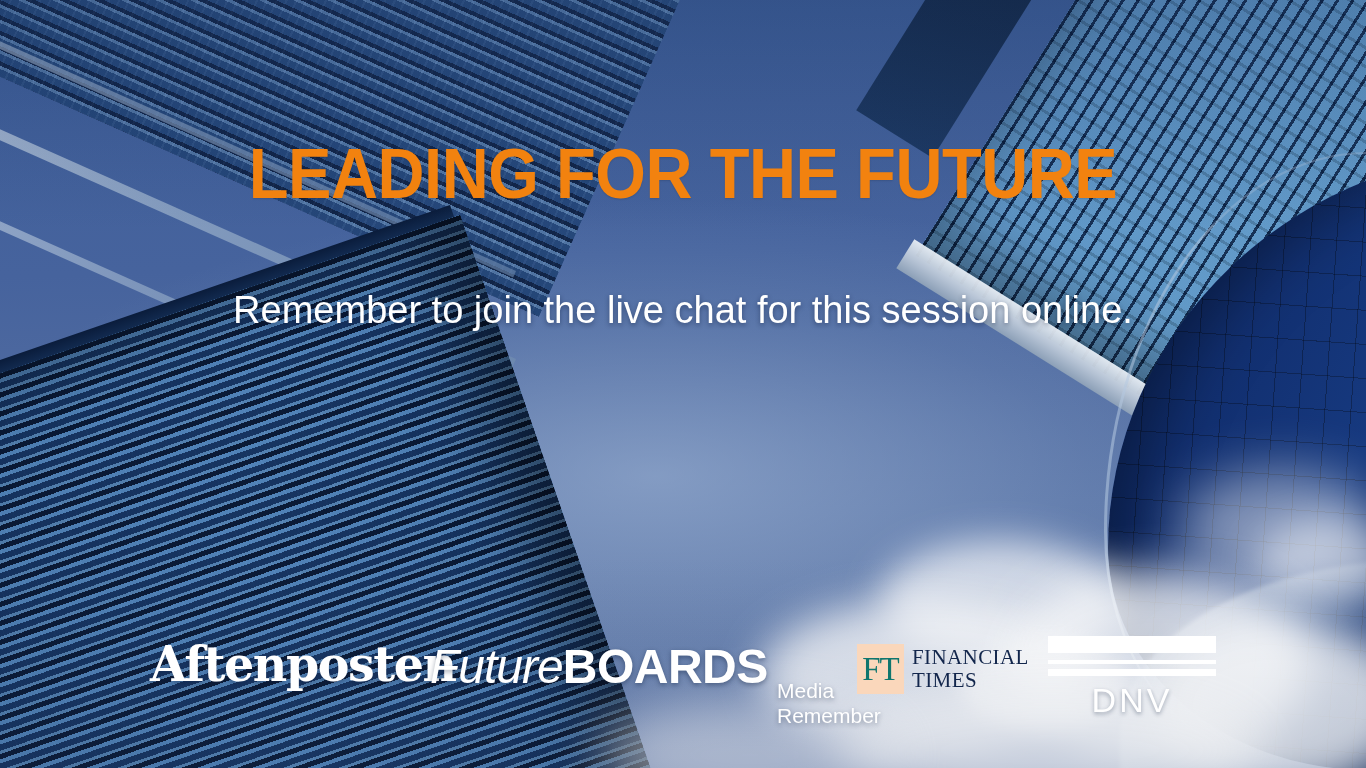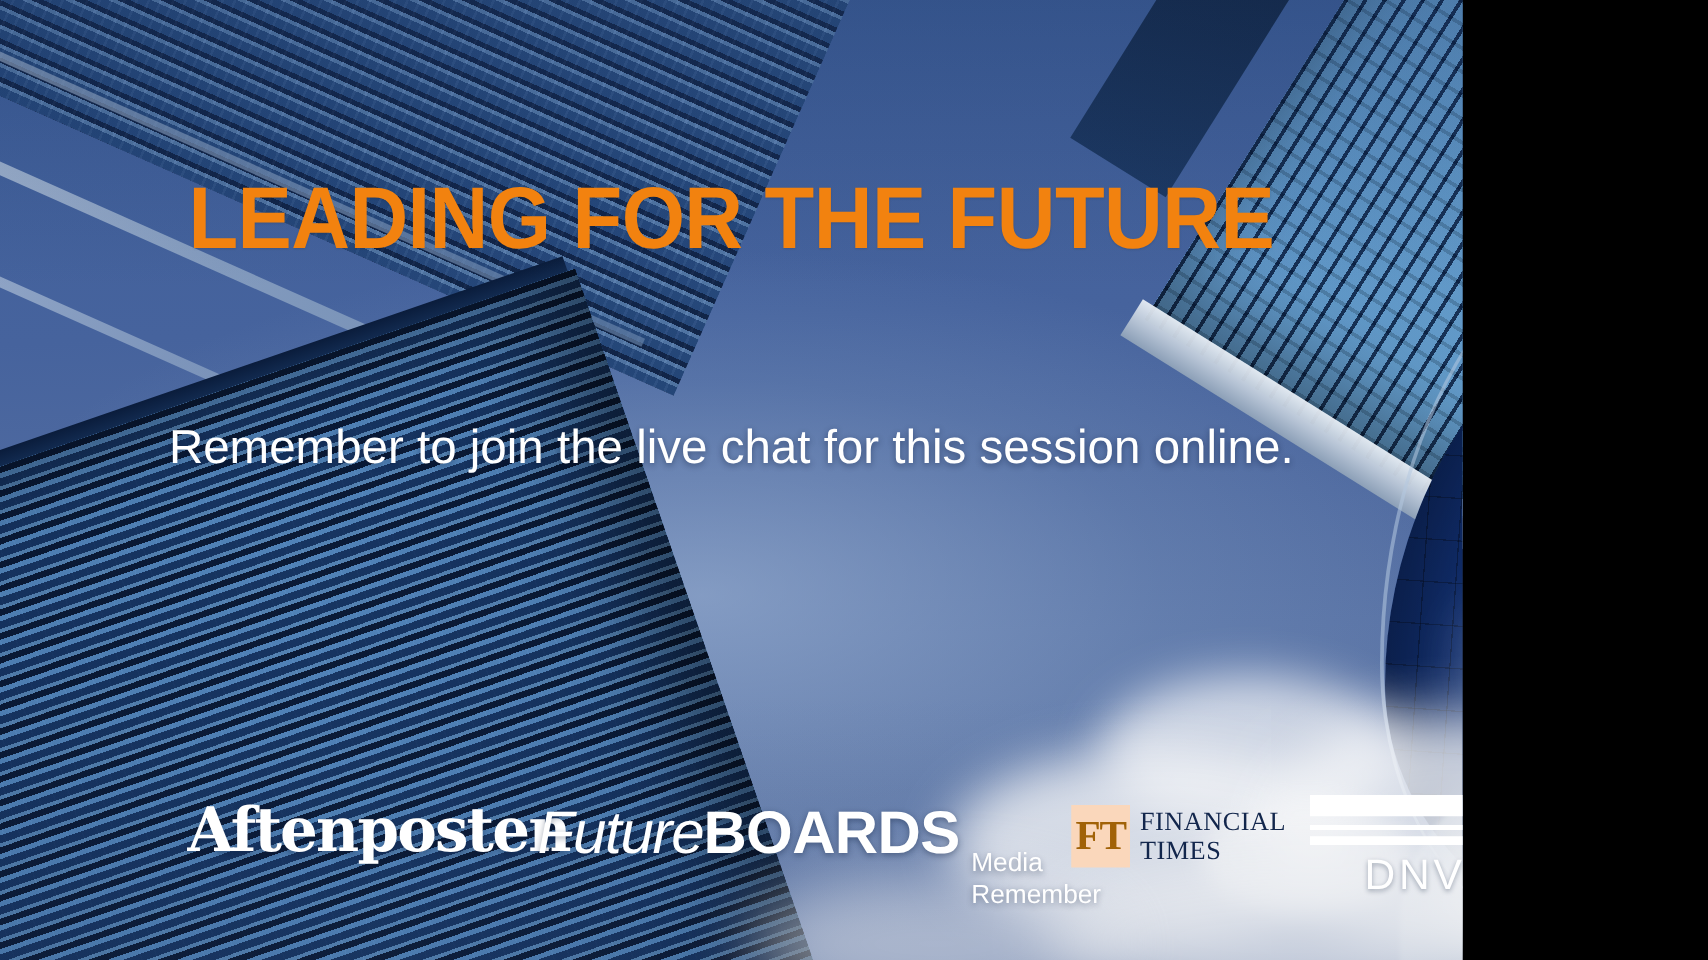--- a/index.html
+++ b/index.html
@@ -1,21 +1,21 @@
 <!DOCTYPE html>
 <html><head>
 <meta charset="utf-8">
 <title>Leading for the Future</title>
 <style>
   * { margin:0; padding:0; box-sizing:border-box; }
   html,body { width:1366px; height:768px; overflow:hidden; background:#000; }
 
   .slide{
     position:relative;
-    width:1170px; height:768px;
+    width:1366px; height:768px;
     overflow:hidden;
     font-family:"Liberation Sans", sans-serif;
   }
 
   
   .bg{ position:absolute; inset:0; overflow:hidden; }
 
   .sky{
     position:absolute; inset:0;
     background:
@@ -190,21 +190,20 @@
   }
 
   .line1{
     position:absolute; left:0; right:0; top:288px;
     text-align:center;
     color:#ffffff;
     font-size:38px;
     line-height:1.2;
     font-weight:normal;
     text-shadow:0 2px 5px rgba(10,25,55,.45);
-    margin-top:48px;
   }
 
   .para{
     position:absolute; left:0; right:0; top:372px;
     text-align:center;
     color:#ffffff;
     font-size:37px;
     line-height:41px;
     font-weight:normal;
     text-shadow:0 2px 5px rgba(10,25,55,.45);
@@ -251,23 +250,23 @@
 
   .ft-lock{
     position:absolute; left:857px; top:16px;
     display:flex; align-items:center; gap:8px;
   }
   .ft-box{
     width:47px; height:50px;
     background:#FAD7BB;
     display:flex; align-items:center; justify-content:center;
     font-family:"Liberation Serif", serif;
-    font-weight:bold;
+    font-weight:normal;
     font-size:33px;
-    color:#a16207;
+    color:#0f766e;
     letter-spacing:-1px;
     line-height:1;
   }
   .ft-words{
     font-family:"Liberation Serif", serif;
     color:#12264c;
     font-size:21px;
     line-height:23px;
     letter-spacing:.4px;
     font-weight:normal;

